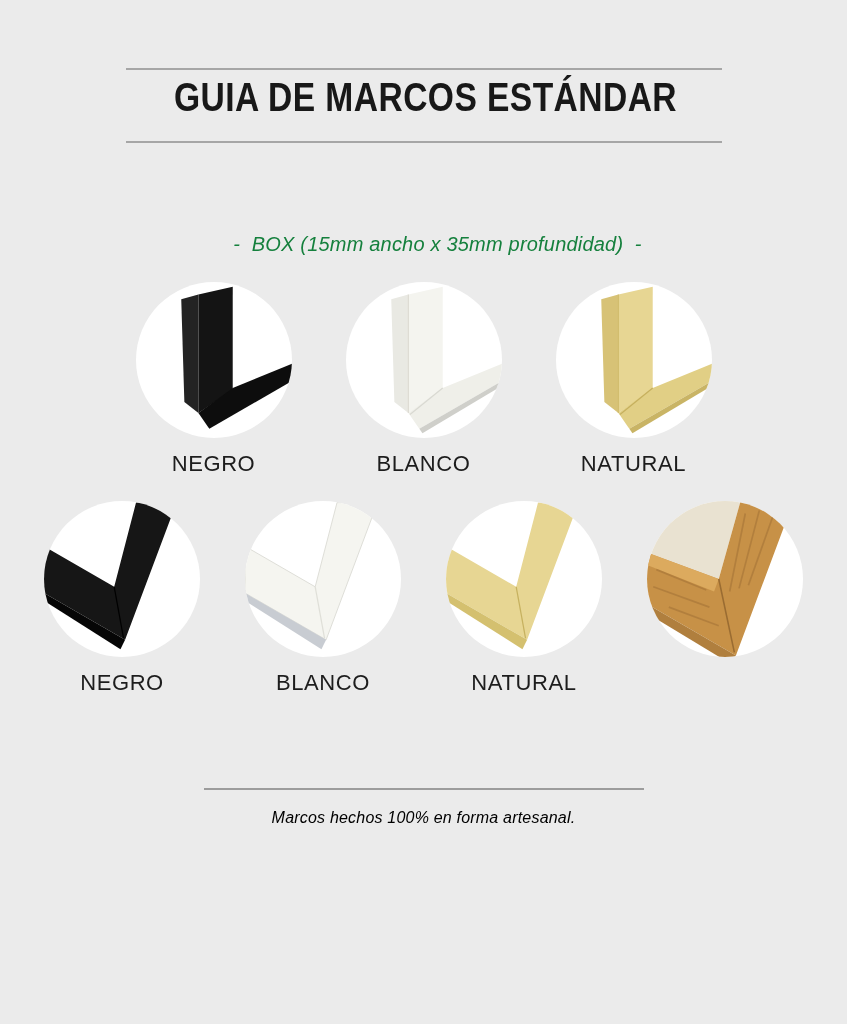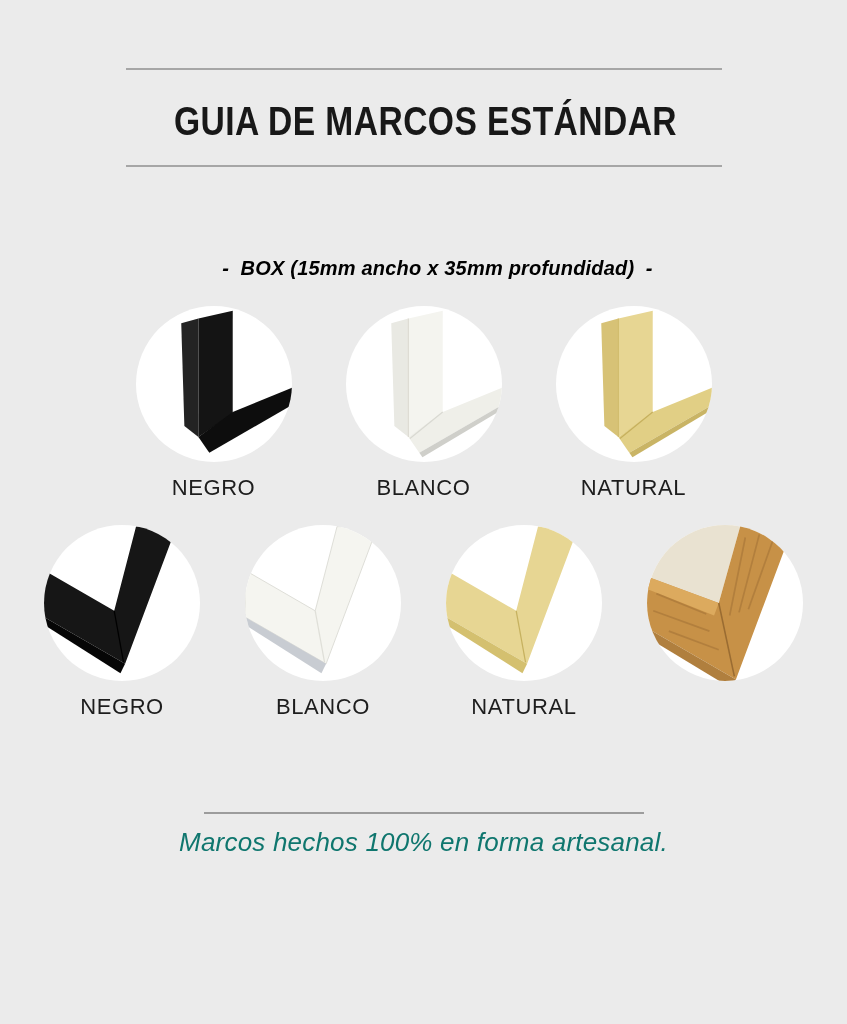--- a/index.html
+++ b/index.html
@@ -26,38 +26,38 @@
   .rule {
     height: 2px;
     background: #a6a6a6;
   }
   h1.title {
     text-align: center;
     font-size: 40px;
     font-weight: 700;
     letter-spacing: 0.5px;
     color: #181818;
-    padding: 28px 0 21px;
+    padding: 4px 0 21px;
     line-height: 46px;
     white-space: nowrap;
   }
   .condense {
     display: inline-block;
     transform: scaleX(0.84);
     transform-origin: 50% 50%;
   }
 
   
   .section-heading {
     text-align: center;
     font-size: 20px;
     line-height: 24px;
     font-style: italic;
-    font-weight: 700;
-    color: #000000;
+    font-weight: 400;
+    color: #15803d;
     letter-spacing: 0.2px;
     white-space: pre-wrap;
     padding-left: 28px;
   }
   .section-box .section-heading   { margin-top: 89px; }
   .section-chato .section-heading { margin-top: 59px; }
 
   
   .swatch-row {
     display: flex;
@@ -134,24 +134,24 @@
   
   .page-footer { margin-top: 92px; }
   .rule-footer {
     width: 440px;
     margin: 0 auto;
     background: #9c9c9c;
   }
   .footer-note {
     margin-top: 15px;
     text-align: center;
-    font-size: 26px;
+    font-size: 16px;
     line-height: 26px;
     font-style: italic;
-    color: #0f766e;
+    color: #000000;
     letter-spacing: 0.2px;
   }
 </style>
 </head>
 <body>
 
 <div class="page">
 
   <div class="title-block">
     <div class="rule"></div>

